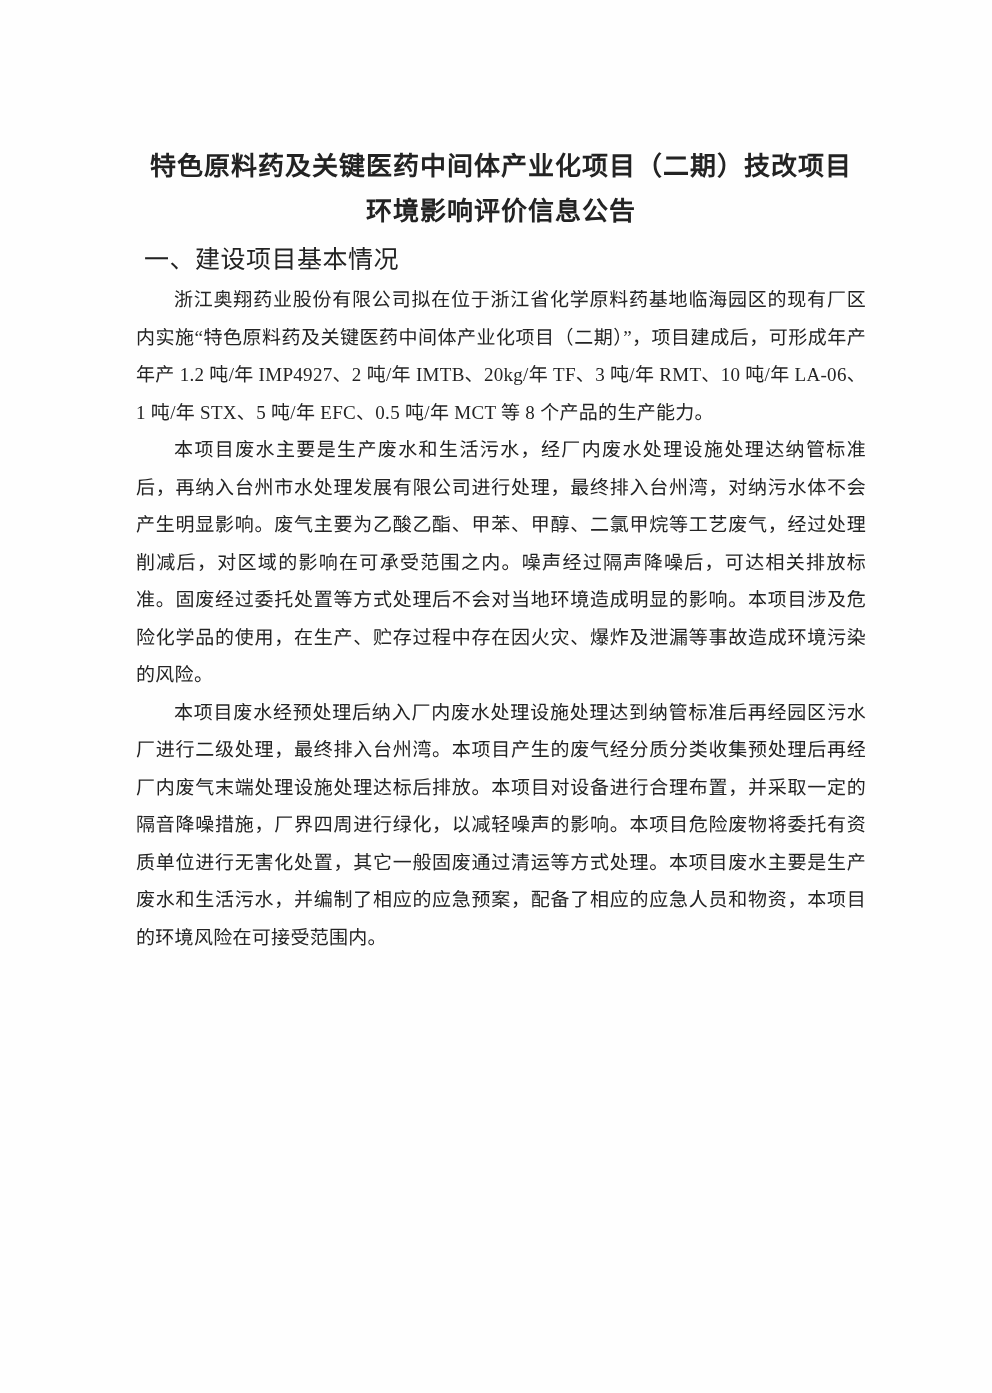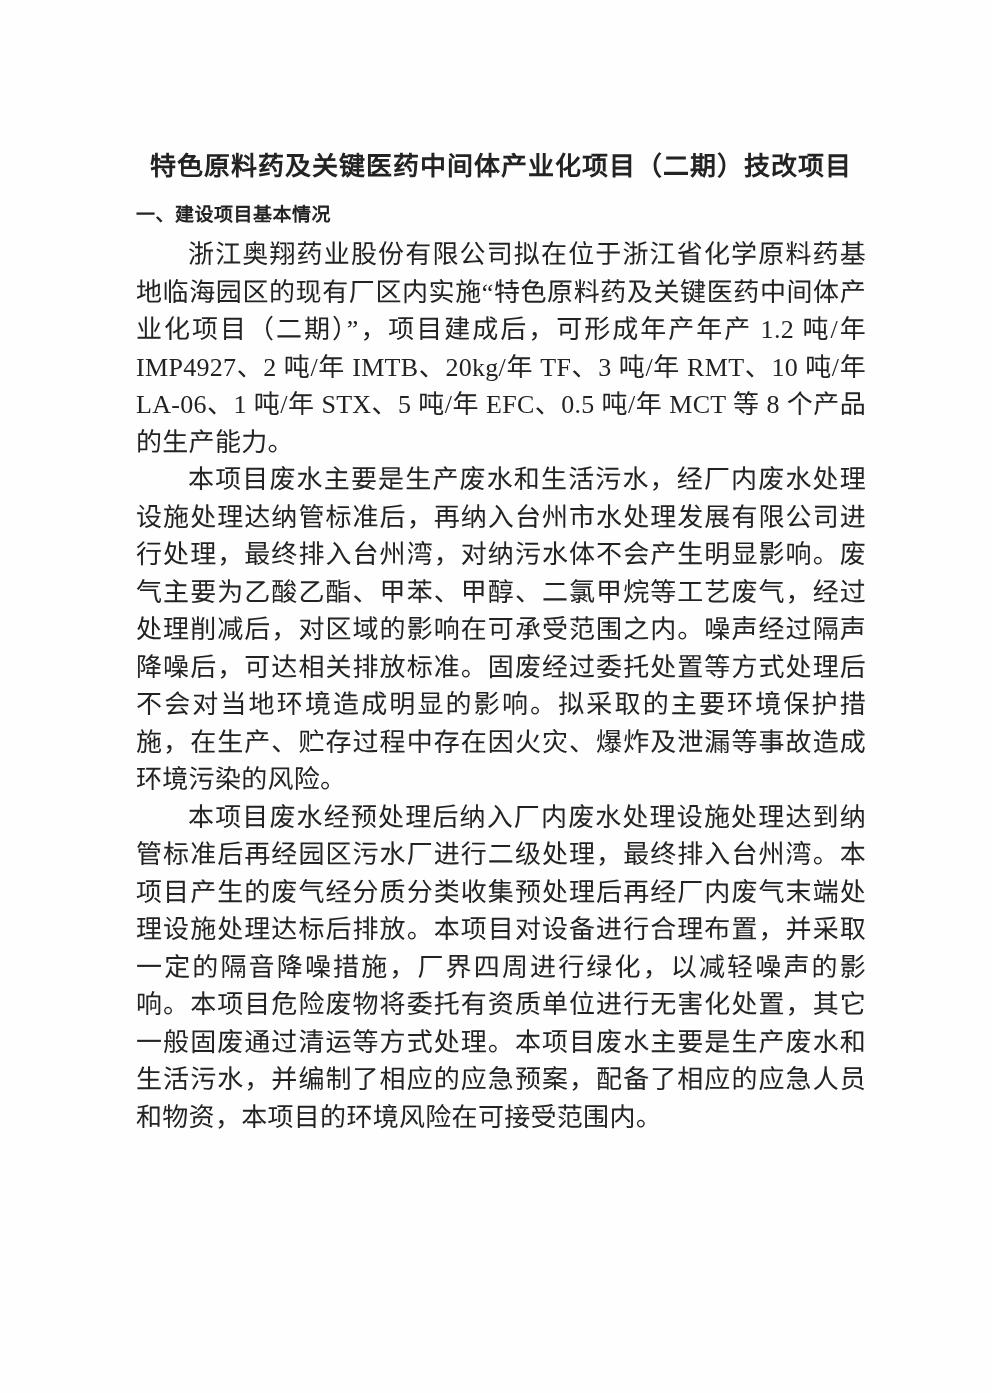--- a/index.html
+++ b/index.html
@@ -30,53 +30,54 @@
     line-height: 45px;
     letter-spacing: 1px;
   }
   .title-line {
     display: block;
   }
   .doc-section {
     margin: 0;
   }
   .section-heading {
-    margin: 7px 0 2px 0;
-    font-size: 19px;
-    font-weight: 700;
+    margin: 7px 0 2px 8px;
+    font-size: 25px;
+    font-weight: 400;
     line-height: 38px;
     letter-spacing: 0.5px;
   }
   .body-para {
     margin: 0;
-    font-size: 26px;
+    font-size: 19px;
     line-height: 37.5px;
     text-align: justify;
     text-indent: 2em;
     letter-spacing: 0.3px;
   }
 </style>
 </head>
 <body>
 
 <div class="page">
   <div class="content">
 
     <h1 class="doc-title">
       <span class="title-line">特色原料药及关键医药中间体产业化项目（二期）技改项目</span>
+      <span class="title-line">环境影响评价信息公告</span>
     </h1>
 
     <section class="doc-section">
       <h2 class="section-heading">一、建设项目基本情况</h2>
       <p class="body-para">浙江奥翔药业股份有限公司拟在位于浙江省化学原料药基地临海园区的现有厂区内实施“特色原料药及关键医药中间体产业化项目（二期）”，项目建成后，可形成年产年产 1.2 吨/年 IMP4927、2 吨/年 IMTB、20kg/年 TF、3 吨/年 RMT、10 吨/年 LA-06、1 吨/年 STX、5 吨/年 EFC、0.5 吨/年 MCT 等 8 个产品的生产能力。</p>
     </section>
 
 
     <section class="doc-section">
-      <p class="body-para">本项目废水主要是生产废水和生活污水，经厂内废水处理设施处理达纳管标准后，再纳入台州市水处理发展有限公司进行处理，最终排入台州湾，对纳污水体不会产生明显影响。废气主要为乙酸乙酯、甲苯、甲醇、二氯甲烷等工艺废气，经过处理削减后，对区域的影响在可承受范围之内。噪声经过隔声降噪后，可达相关排放标准。固废经过委托处置等方式处理后不会对当地环境造成明显的影响。拟采取的主要环境保护措施，在生产、贮存过程中存在因火灾、爆炸及泄漏等事故造成环境污染的风险。</p>
+      <p class="body-para">本项目废水主要是生产废水和生活污水，经厂内废水处理设施处理达纳管标准后，再纳入台州市水处理发展有限公司进行处理，最终排入台州湾，对纳污水体不会产生明显影响。废气主要为乙酸乙酯、甲苯、甲醇、二氯甲烷等工艺废气，经过处理削减后，对区域的影响在可承受范围之内。噪声经过隔声降噪后，可达相关排放标准。固废经过委托处置等方式处理后不会对当地环境造成明显的影响。本项目涉及危险化学品的使用，在生产、贮存过程中存在因火灾、爆炸及泄漏等事故造成环境污染的风险。</p>
     </section>
 
     <section class="doc-section">
       <p class="body-para">本项目废水经预处理后纳入厂内废水处理设施处理达到纳管标准后再经园区污水厂进行二级处理，最终排入台州湾。本项目产生的废气经分质分类收集预处理后再经厂内废气末端处理设施处理达标后排放。本项目对设备进行合理布置，并采取一定的隔音降噪措施，厂界四周进行绿化，以减轻噪声的影响。本项目危险废物将委托有资质单位进行无害化处置，其它一般固废通过清运等方式处理。本项目废水主要是生产废水和生活污水，并编制了相应的应急预案，配备了相应的应急人员和物资，本项目的环境风险在可接受范围内。</p>
     </section>
 
     <section class="doc-section">
     </section>
 
   </div>

